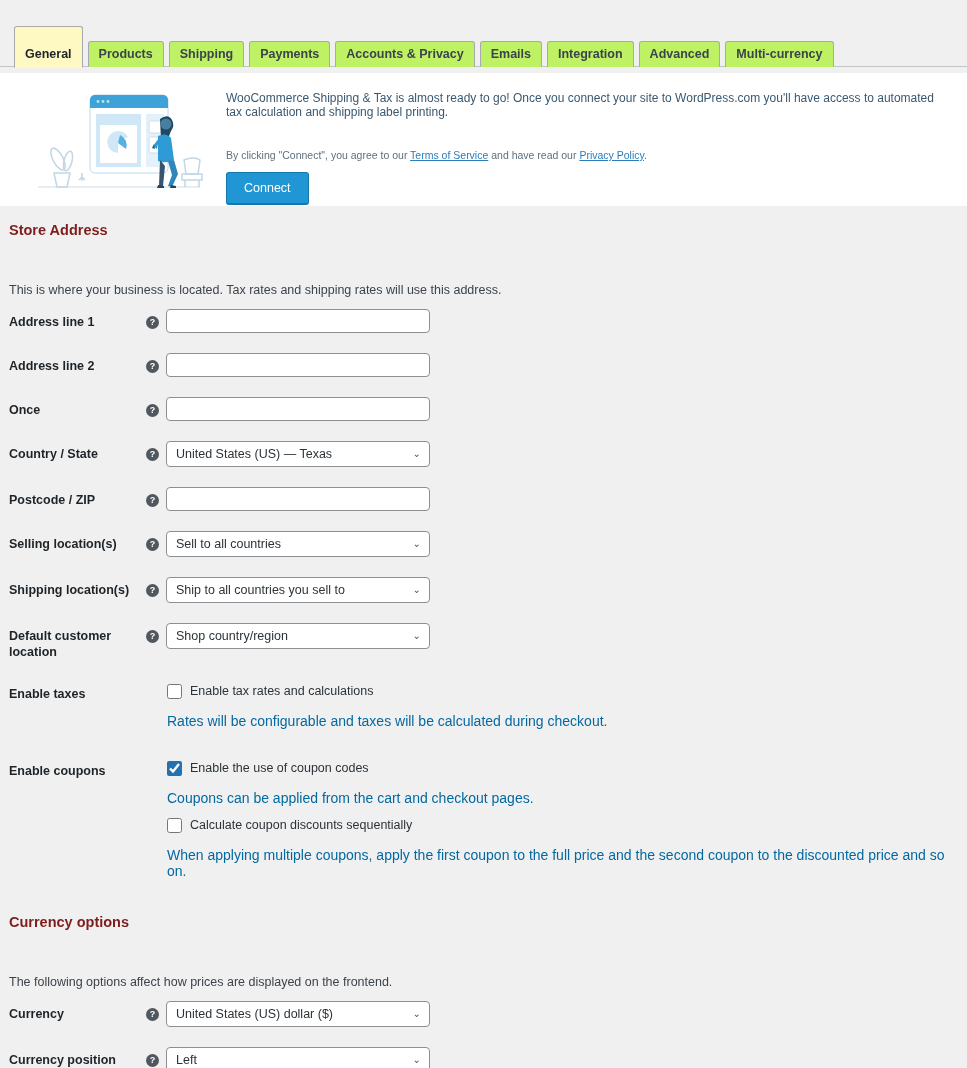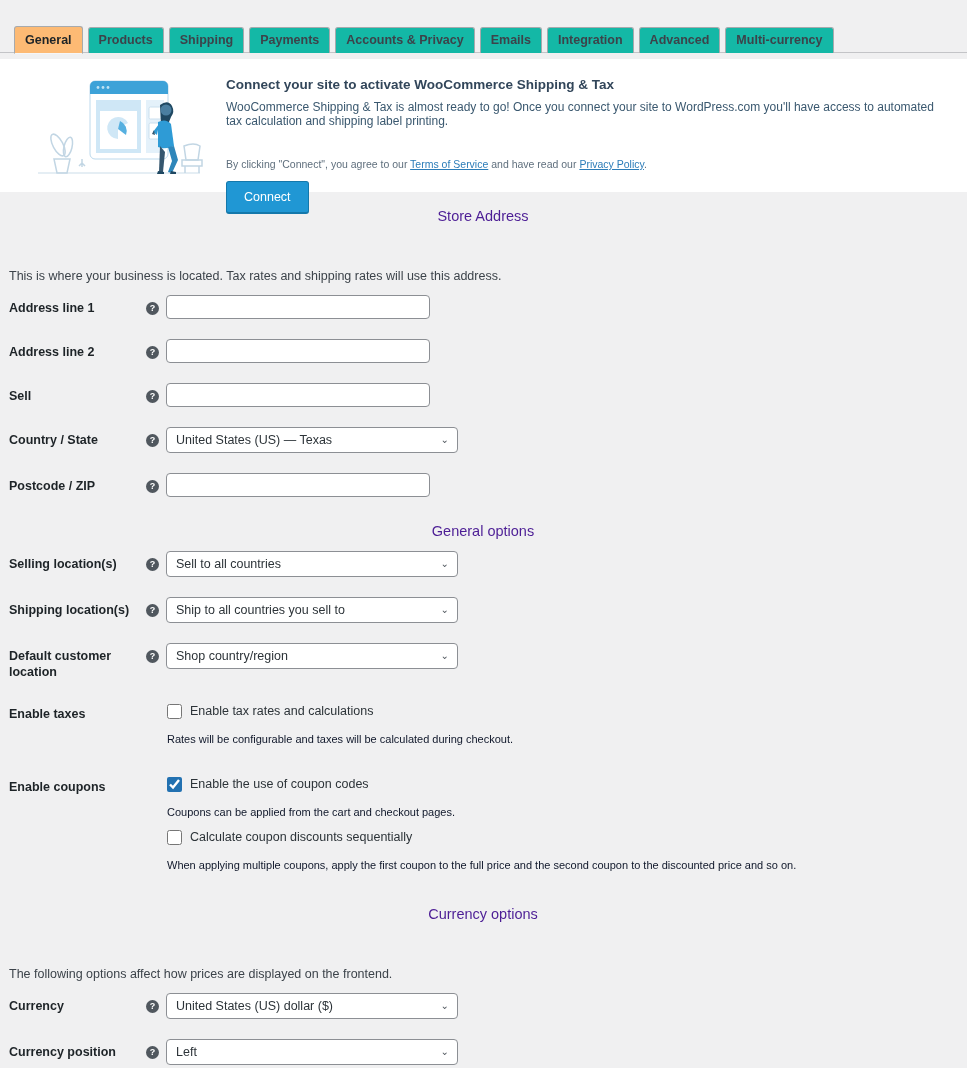--- a/index.html
+++ b/index.html
@@ -15,36 +15,36 @@
   
   .tabbar {
     padding:25px 14px 0 14px;
     border-bottom:1px solid #c3c4c7;
     white-space:nowrap;
   }
   .nav-tab {
     display:inline-block;
     padding:5px 10px 6px 10px;
     margin-right:5px;
-    background:#14b8a6;
+    background:#bef264;
     border:1px solid #a7aaad;
     border-bottom:none;
     border-radius:3px 3px 0 0;
     font-size:12.5px;
     font-weight:bold;
     color:#3c434a;
     cursor:pointer;
     position:relative;
     top:1px;
   }
   .nav-tab.active {
-    background:#fdba74;
+    background:#fef9c3;
     color:#1d2327;
     border-color:#a7aaad;
-    padding-top:6px;
+    padding-top:20px;
     top:1px;
     border-bottom:1px solid #f6f6f7;
     margin-bottom:-1px;
   }
 
   
   .banner {
     margin-top:6px;
     background:#ffffff;
     width:100%;
@@ -86,24 +86,23 @@
     font-family:Liberation Sans, sans-serif;
     font-size:12.5px;
     padding:8px 17px;
     cursor:pointer;
   }
 
   
   .content { padding:0 10px 0 9px; }
   h2.section-heading {
     font-size:14.5px;
-    font-weight:normal;
-    color:#4c1d95;
+    font-weight:bold;
+    color:#7f1d1d;
     padding:16px 0 2px 0;
-    text-align:center;
   }
   p.section-desc {
     font-size:12.5px;
     color:#3c434a;
     padding:7px 0 2px 0;
     margin-top:36px;
   }
   .form-row {
     display:flex;
     align-items:flex-start;
@@ -139,21 +138,21 @@
     border-radius:4px;
     background:#fff;
     font-family:"Liberation Sans", sans-serif;
     font-size:12.5px;
     color:#2c3338;
     padding:0 8px;
   }
   input.text-input.small { width:34px; padding:0 6px; }
 
   .select {
-    width:292px; height:26px;
+    width:264px; height:26px;
     border:1px solid #8c8f94;
     border-radius:4px;
     background:#fff;
     display:flex;
     align-items:center;
     justify-content:space-between;
     padding:0 8px 0 9px;
     font-size:12.5px;
     color:#2c3338;
     cursor:pointer;
@@ -162,22 +161,22 @@
 
   .check-line { display:flex; align-items:flex-start; padding:3px 0 2px 0; }
   .check-line input[type="checkbox"] {
     width:15px; height:15px;
     margin:0 8px 0 1px;
     accent-color:#2271b1;
     cursor:pointer;
   }
   .check-label { font-size:12.5px; color:#2c3338; cursor:pointer; }
   .check-desc {
-    font-size:11px;
-    color:#0f172a;
+    font-size:14px;
+    color:#0369a1;
     padding:12px 0 9px 1px;
   }
 </style>
 </head>
 <body>
 
 <nav class="tabbar">
   <a class="nav-tab active">General</a><a class="nav-tab">Products</a><a class="nav-tab">Shipping</a><a class="nav-tab">Payments</a><a class="nav-tab">Accounts &amp; Privacy</a><a class="nav-tab">Emails</a><a class="nav-tab">Integration</a><a class="nav-tab">Advanced</a><a class="nav-tab">Multi-currency</a>
 </nav>
 
@@ -224,21 +223,20 @@
 
       <g stroke="#c2d6e4" stroke-width="1.5" fill="none">
         <path d="M154 79 q10 -4 16 0 l-2 14 l-12 0 z"></path>
         <path d="M152 93 l20 0 l0 6 l-20 0 z"></path>
         <line x1="155" y1="99" x2="155" y2="106"></line>
         <line x1="169" y1="99" x2="169" y2="106"></line>
       </g>
     </svg>
   </div>
   <div class="banner-copy">
-    <div class="banner-title">Connect your site to activate WooCommerce Shipping &amp; Tax</div>
     <div class="banner-desc">WooCommerce Shipping &amp; Tax is almost ready to go! Once you connect your site to WordPress.com you'll have access to automated tax calculation and shipping label printing.</div>
     <div class="banner-legal">
       <span>By clicking "Connect", you agree to our </span><a>Terms of Service</a><span> and have read our </span><a>Privacy Policy</a><span>.</span>
     </div>
     <button class="connect-btn">Connect</button>
   </div>
 </section>
 
 <main class="content">
 
@@ -251,21 +249,21 @@
     <div class="row-control"><input class="text-input" type="text" value="" style=""></div>
   </div>
 
   <div class="form-row">
     <div class="row-label">Address line 2</div>
     <div class="row-help"><span class="help-icon">?</span></div>
     <div class="row-control"><input class="text-input" type="text" value="" style=""></div>
   </div>
 
   <div class="form-row">
-    <div class="row-label">Sell</div>
+    <div class="row-label">Once</div>
     <div class="row-help"><span class="help-icon">?</span></div>
     <div class="row-control"><input class="text-input" type="text" value="" style=""></div>
   </div>
 
   <div class="form-row">
     <div class="row-label">Country / State</div>
     <div class="row-help"><span class="help-icon">?</span></div>
     <div class="row-control">
       <div class="select">
         <span>United States (US) — Texas</span>
@@ -273,21 +271,20 @@
       </div>
     </div>
   </div>
 
   <div class="form-row">
     <div class="row-label">Postcode / ZIP</div>
     <div class="row-help"><span class="help-icon">?</span></div>
     <div class="row-control"><input class="text-input" type="text" value="" style=""></div>
   </div>
 
-  <h2 class="section-heading">General options</h2>
 
   <div class="form-row">
     <div class="row-label">Selling location(s)</div>
     <div class="row-help"><span class="help-icon">?</span></div>
     <div class="row-control">
       <div class="select">
         <span>Sell to all countries</span>
         <span class="chev">⌄</span>
       </div>
     </div>

